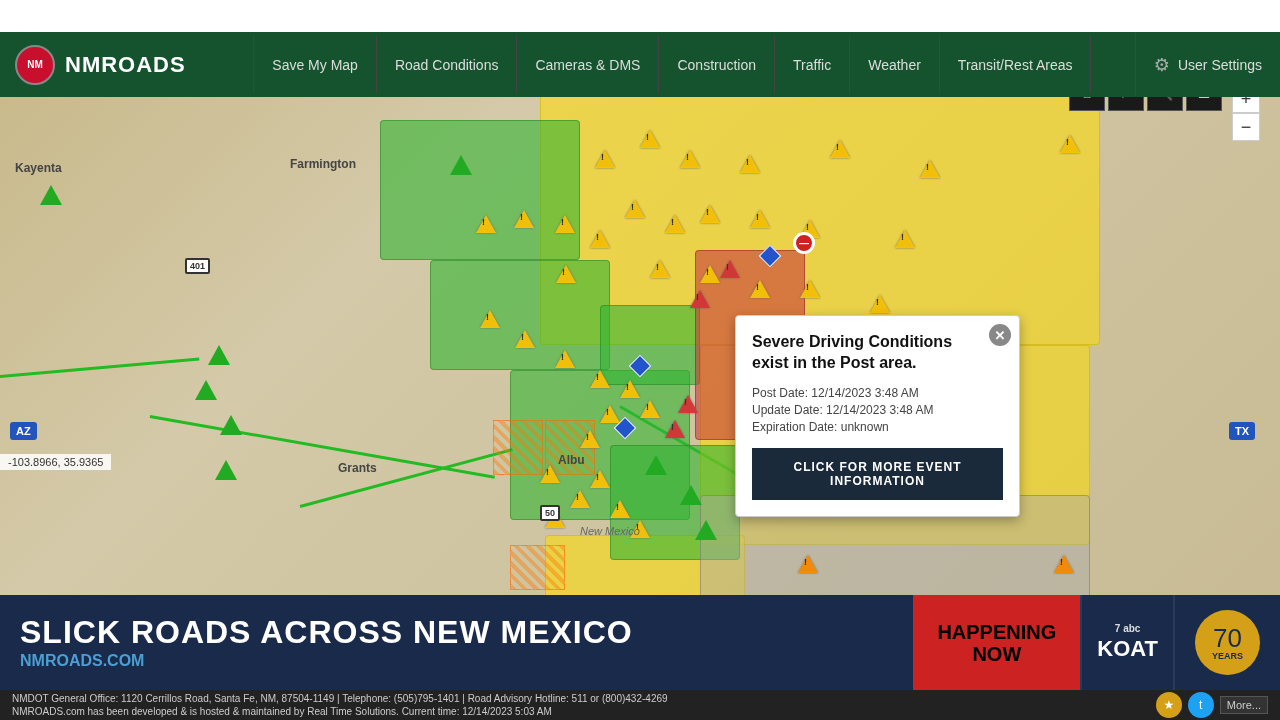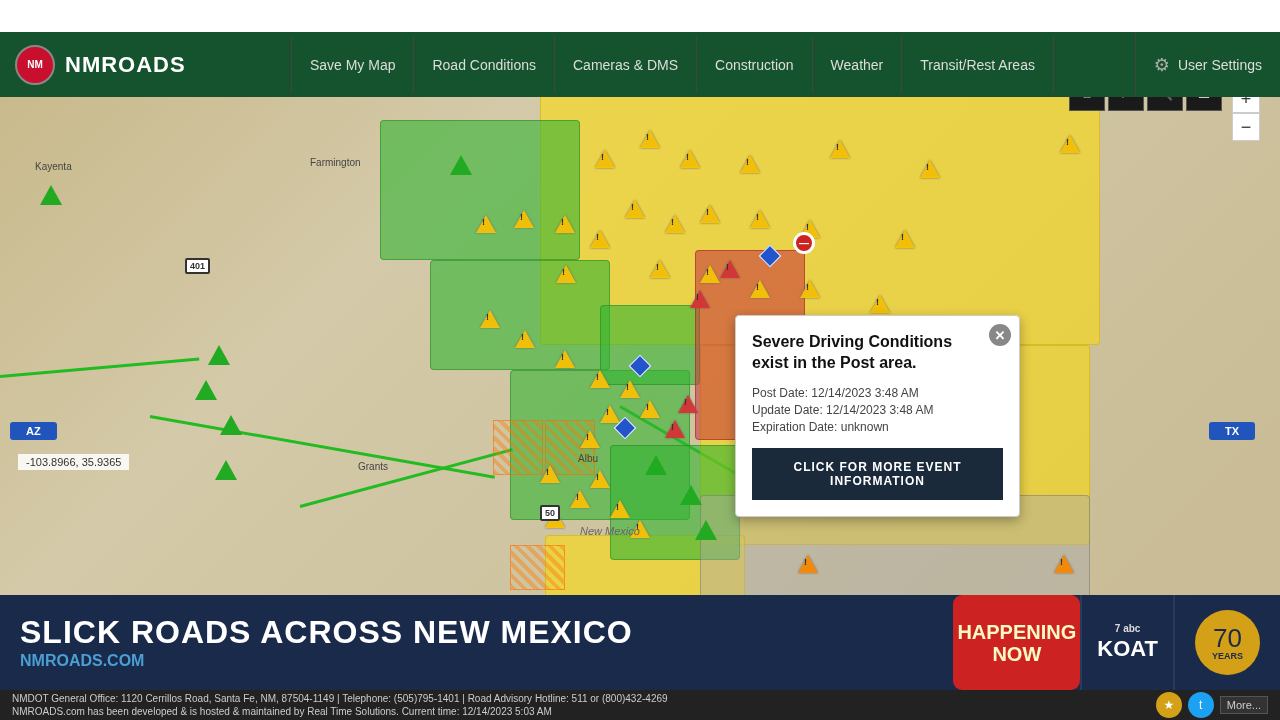--- a/index.html
+++ b/index.html
@@ -108,27 +108,27 @@
     
     .road-line {
       position: absolute; background: #22bb22; height: 3px; transform-origin: left center;
     }
 
     
     .state-label {
       position: absolute; color: #666; font-size: 11px; font-style: italic; user-select: none;
     }
     .city-label {
-      position: absolute; color: #444; font-size: 10px; user-select: none; font-weight: normal; margin-left: 20px;
+      position: absolute; color: #444; font-size: 12px; user-select: none; font-weight: bold;
     }
 
     
     .state-badge {
       position: absolute; background: #2255bb; color: white;
-      font-size: 11px; font-weight: bold; padding: 3px 16px; border-radius: 3px;
+      font-size: 11px; font-weight: bold; padding: 3px 6px; border-radius: 3px;
     }
 
     
     #zoom-controls {
       position: absolute; top: 20px; right: 20px; z-index: 50;
       display: flex; flex-direction: column;
     }
     .zoom-btn {
       width: 28px; height: 28px; background: white; border: 1px solid #ccc;
       cursor: pointer; font-size: 18px; display: flex; align-items: center;
@@ -168,21 +168,21 @@
     #popup-cta {
       display: block; width: 100%; margin-top: 14px;
       background: #1a2a3a; color: white; border: none; padding: 12px;
       text-align: center; font-size: 12px; font-weight: bold; letter-spacing: 1px;
       cursor: pointer; text-transform: uppercase;
     }
 
     
     #coords-bar {
       position: absolute; bottom: 125px; left: 0; background: rgba(255,255,255,0.85);
-      font-size: 11px; color: #333; padding: 2px 8px; z-index: 50; margin-left: 18px;
+      font-size: 11px; color: #333; padding: 2px 8px; z-index: 50;
     }
 
     
     #news-banner {
       position: absolute; bottom: 30px; left: 0; right: 0; height: 95px;
       background: #1a2a4a; display: flex; align-items: center; z-index: 100;
     }
     #news-text-area {
       flex: 1; padding: 0 20px;
     }
@@ -190,23 +190,23 @@
       color: white; font-size: 32px; font-weight: 900; letter-spacing: 1px;
       text-transform: uppercase; line-height: 1.1;
     }
     #news-subline {
       color: #4a9fd4; font-size: 16px; font-weight: bold; margin-top: 2px;
     }
     #news-right {
       display: flex; align-items: center; gap: 0; height: 100%;
     }
     #happening-now {
-      background: #cc2222; color: #fef9c3; padding: 10px 4px;
+      background: #cc2222; color: #000000; padding: 10px 24px;
       text-align: center; height: 100%; display: flex; flex-direction: column;
-      align-items: center; justify-content: center; border-radius: 9px;
+      align-items: center; justify-content: center;
     }
     #happening-text {
       font-size: 20px; font-weight: 900; text-transform: uppercase; line-height: 1.1;
     }
     #logo-koat {
       background: #1a2a4a; padding: 10px 15px; height: 100%;
       display: flex; align-items: center; justify-content: center;
       border-left: 2px solid #2a3a5a;
     }
     .koat-logo {
@@ -263,20 +263,21 @@
 <header id="header">
   <div id="logo-area">
     <div id="logo-icon">NM</div>
     <span id="logo-text">NMROADS</span>
   </div>
   <nav id="nav">
     <div class="nav-item">Save My Map</div>
     <div class="nav-item">Road Conditions</div>
     <div class="nav-item">Cameras &amp; DMS</div>
     <div class="nav-item">Construction</div>
+    <div class="nav-item">Traffic</div>
     <div class="nav-item">Weather</div>
     <div class="nav-item">Transit/Rest Areas</div>
   </nav>
   <div id="user-settings">
     <span class="gear-icon">⚙</span>
     <span>User Settings</span>
   </div>
 </header>
 
 <div id="map-area">

